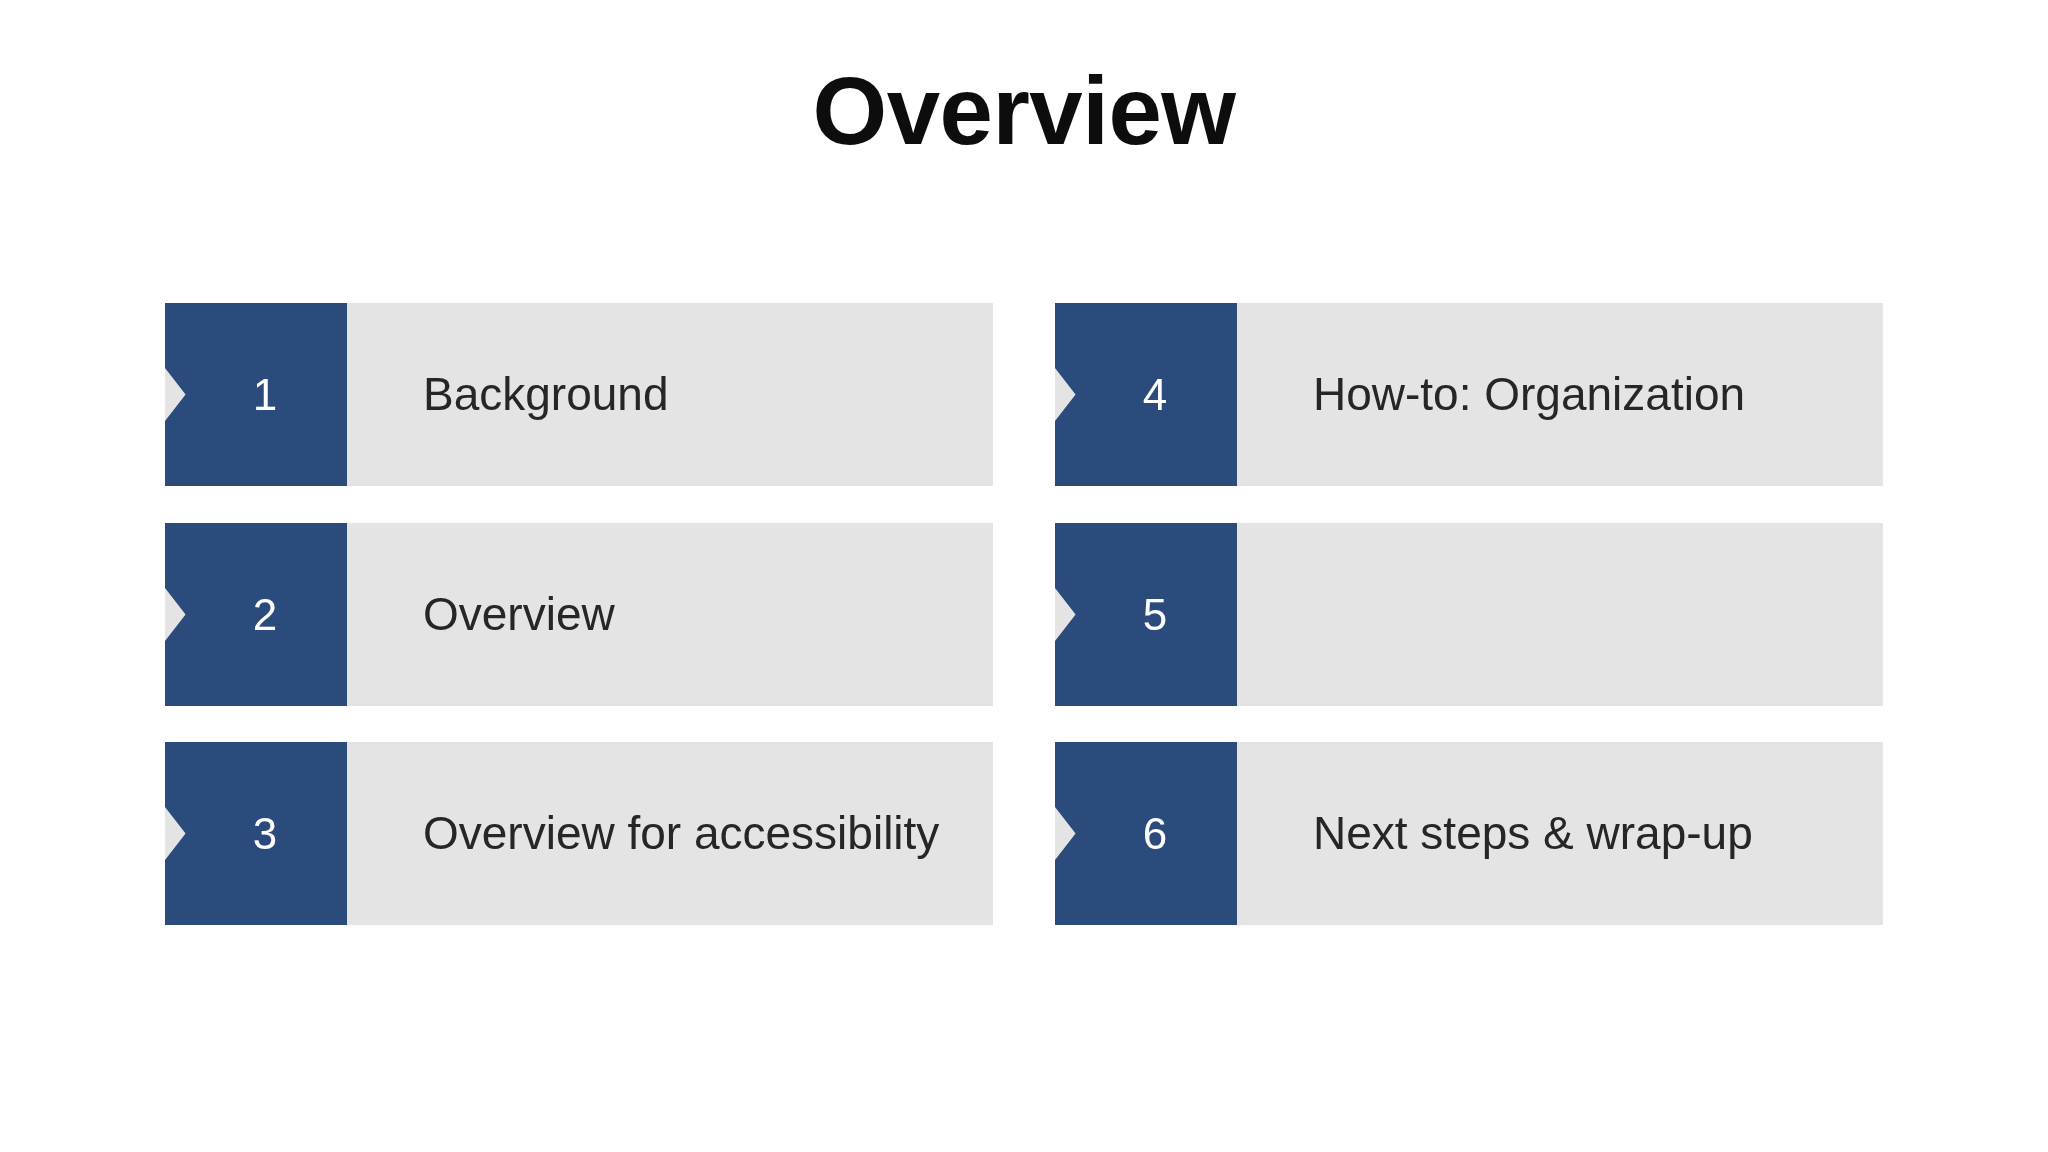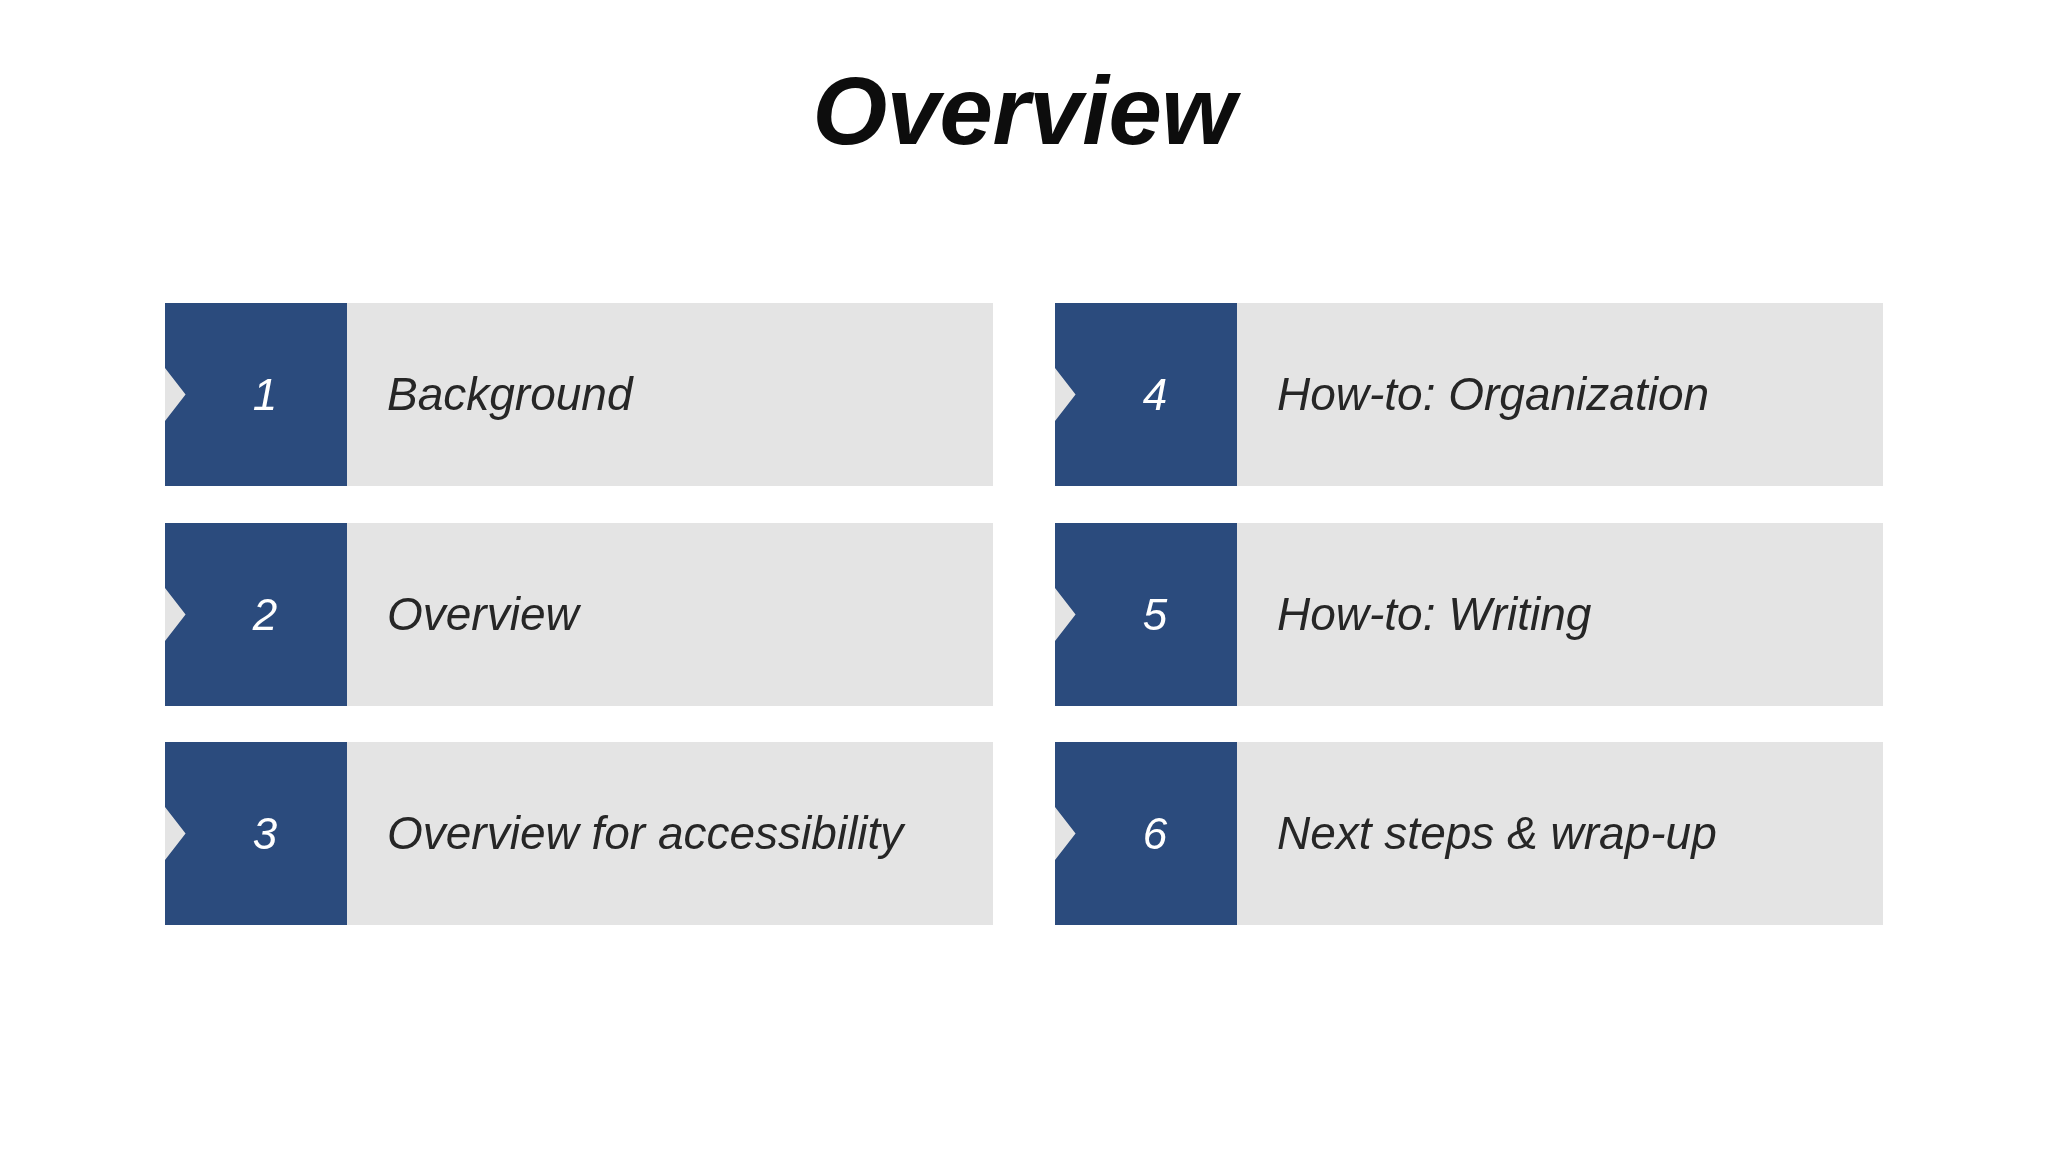--- a/index.html
+++ b/index.html
@@ -13,21 +13,20 @@
     font-family: "Liberation Sans", sans-serif;
     -webkit-font-smoothing: antialiased;
   }
 
   #slide {
     position: relative;
     width: 2048px;
     height: 1152px;
     background: #ffffff;
     overflow: hidden;
-    font-style: italic;
   }
 
   
   #slide-title {
     position: absolute;
     left: 0;
     top: 56px;
     width: 2048px;
     text-align: center;
     font-size: 96px;
@@ -115,21 +114,21 @@
   }
 
   .item-label {
     position: absolute;
     left: 182px;
     top: 0;
     width: 646px;
     height: 183px;
     display: flex;
     align-items: center;
-    padding-left: 40px;
+    padding-left: 76px;
     box-sizing: border-box;
     color: #262626;
     font-size: 46px;
     font-weight: normal;
     line-height: 1.2;
     white-space: nowrap;
     overflow: hidden;
   }
 </style>
 </head>
@@ -172,21 +171,20 @@
         <div class="item-body"></div>
         <div class="item-badge"></div>
         <div class="item-number">4</div>
         <div class="item-label">How-to: Organization</div>
       </div>
 
       <div class="agenda-item pos-1">
         <div class="item-body"></div>
         <div class="item-badge"></div>
         <div class="item-number">5</div>
-        <div class="item-label">How-to: Writing</div>
       </div>
 
       <div class="agenda-item pos-2">
         <div class="item-body"></div>
         <div class="item-badge"></div>
         <div class="item-number">6</div>
         <div class="item-label">Next steps &amp; wrap-up</div>
       </div>
 
     </div>

